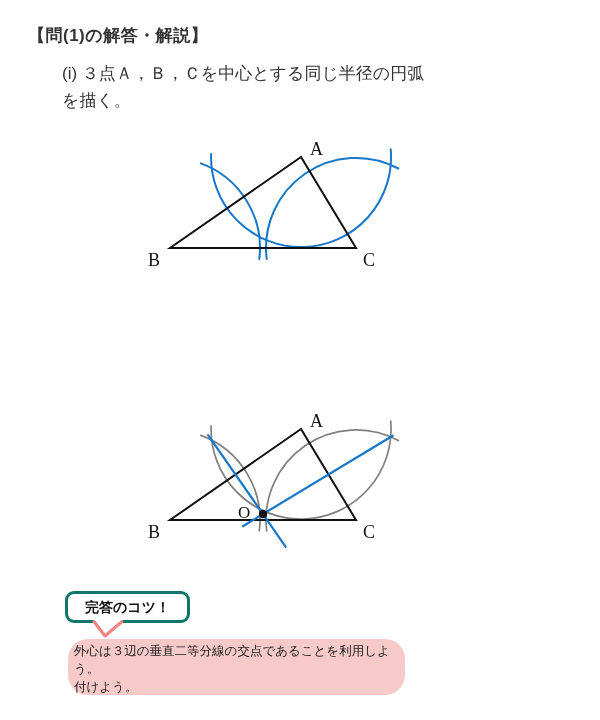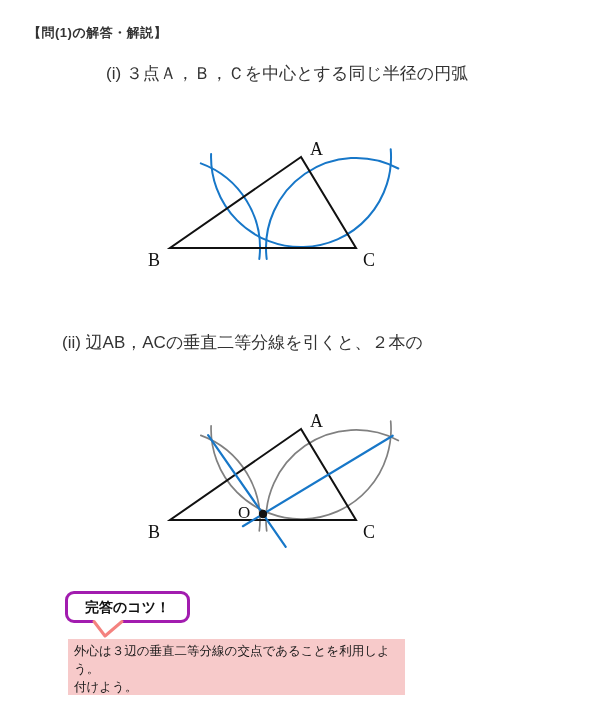--- a/index.html
+++ b/index.html
@@ -2,71 +2,72 @@
 <html><head>
 <meta charset="utf-8">
 <style>
   html,body{margin:0;padding:0;background:#ffffff;}
   #page{
     position:relative;width:600px;height:720px;background:#ffffff;overflow:hidden;
     font-family:"Liberation Sans","DejaVu Sans",sans-serif;color:#333333;
   }
   .abs{position:absolute;}
   #heading{
-    left:28px;top:24px;font-size:13px;font-weight:bold;color:#333333;letter-spacing:0.5px;
+    left:28px;top:24px;font-size:17px;font-weight:bold;color:#333333;letter-spacing:0.5px;
   }
   .para{
     left:62px;width:400px;font-size:17px;line-height:27px;color:#333333;
   }
-  #para-i{top:60px;margin-left:44px;}
+  #para-i{top:60px;}
   #para-ii{top:329px;}
   .diagram{display:block;}
   .tri{fill:none;stroke:#111111;stroke-width:2;stroke-linejoin:miter;}
   .arc-blue{fill:none;stroke:#1777c8;stroke-width:2;stroke-linecap:round;}
   .arc-gray{fill:none;stroke:#808080;stroke-width:1.7;stroke-linecap:round;}
   .bisector{fill:none;stroke:#1777c8;stroke-width:2.2;stroke-linecap:round;}
   .vlabel{font-family:"Liberation Serif","DejaVu Serif",serif;font-size:18px;fill:#111111;}
   .olabel{font-family:"Liberation Serif","DejaVu Serif",serif;font-size:17px;fill:#111111;}
   #callout-box{
     left:65px;top:591px;width:119px;height:26px;
-    background:#ffffff;border:3px solid #a21caf;border-radius:9px;
+    background:#ffffff;border:3px solid #0f766e;border-radius:9px;
     font-size:14px;font-weight:bold;color:#111111;text-align:center;line-height:26px;
     z-index:2;
   }
   #callout-tail{left:88px;top:618px;z-index:3;}
   #tip-box{
     left:68px;top:639px;width:331px;height:50px;
     background:#f7caca;color:#1a1a1a;font-size:12.5px;line-height:18px;
     padding:3px 0 3px 6px;
+    border-radius:20px;
   }
 </style>
 </head>
 <body>
 
 <div id="page">
 
   <div id="heading" class="abs">【問(1)の解答・解説】</div>
 
   <div id="para-i" class="abs para">
     <div>(i) ３点Ａ，Ｂ，Ｃを中心とする同じ半径の円弧</div>
+    <div>を描く。</div>
   </div>
 
   <svg id="diagram1" class="abs diagram" style="left:145px;top:130px;" width="265" height="145" viewBox="145 130 265 145">
 
     <path class="arc-blue" d="M 211.1 153.9 A 90 90 0 1 0 390.7 149.2"></path>
     <path class="arc-blue" d="M 200.8 163.4 A 90 90 0 0 1 259.3 259.0"></path>
     <path class="arc-blue" d="M 266.7 259.0 A 90 90 0 0 1 398.3 168.5"></path>
     <path class="tri" d="M 301 157 L 170 248 L 356 248 Z"></path>
     <text class="vlabel" x="310" y="155">A</text>
     <text class="vlabel" x="148" y="266">B</text>
     <text class="vlabel" x="363" y="266">C</text>
   </svg>
 
   <div id="para-ii" class="abs para">
-    <div>(ii) 辺AB，ACの垂直二等分線を引くと、２本の</div>
   </div>
 
   <svg id="diagram2" class="abs diagram" style="left:145px;top:400px;" width="265" height="165" viewBox="145 400 265 165">
 
     <path class="arc-gray" d="M 211.1 425.9 A 90 90 0 1 0 390.7 421.2"></path>
     <path class="arc-gray" d="M 200.8 435.4 A 90 90 0 0 1 259.3 531.0"></path>
     <path class="arc-gray" d="M 266.7 531.0 A 90 90 0 0 1 398.3 440.5"></path>
     <path class="tri" d="M 301 429 L 170 520 L 356 520 Z"></path>
 
     <path class="bisector" d="M 208.1 435.1 L 285.7 546.8"></path>

